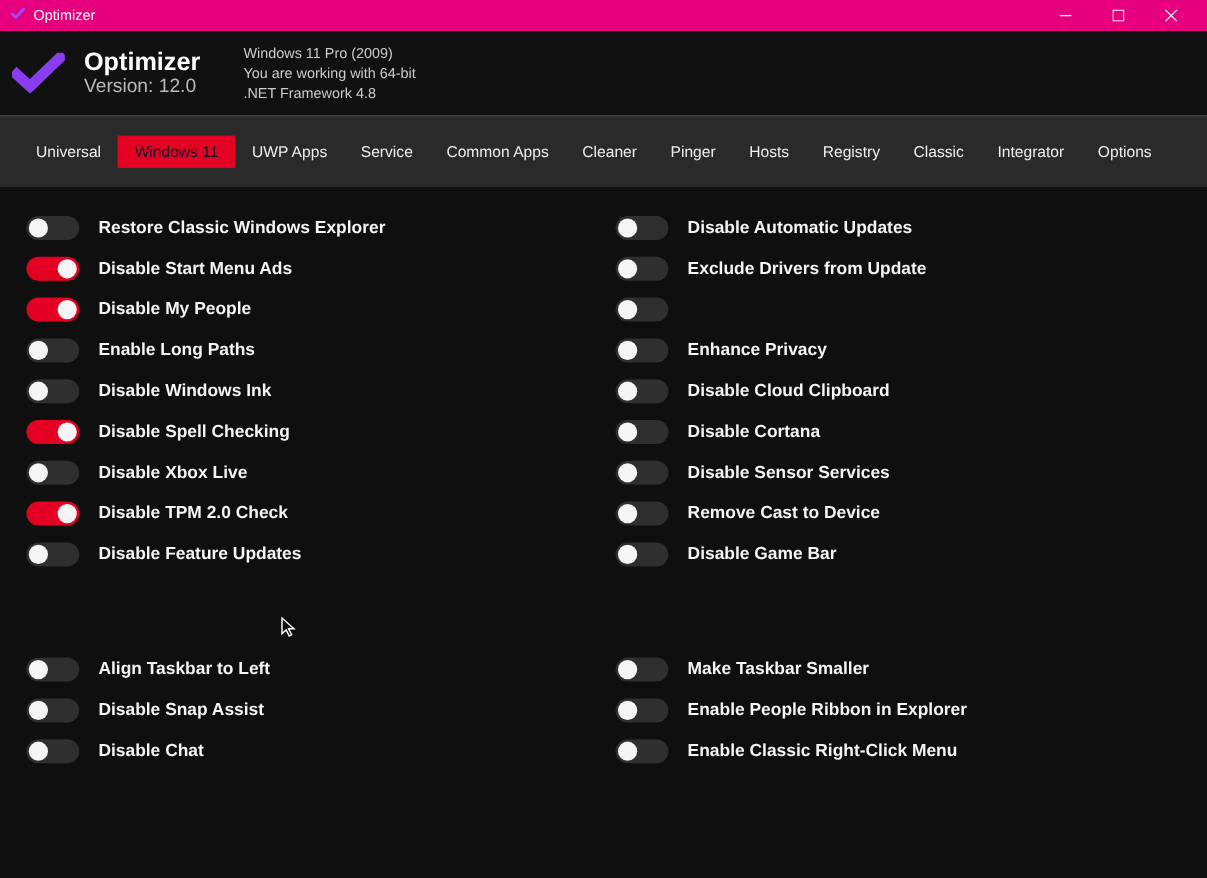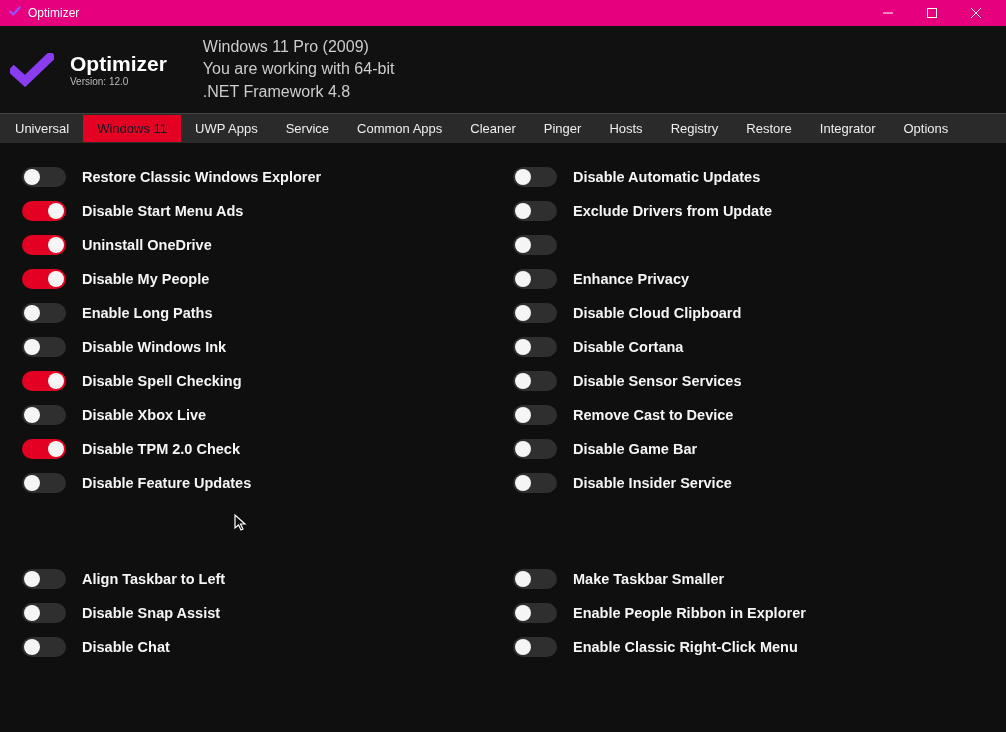--- a/index.html
+++ b/index.html
@@ -43,29 +43,29 @@
     gap: 16px;
     background: #111;
   }
   .logo-check {
     width: 44px;
     height: 34px;
     display: flex; align-items: center; justify-content: center;
   }
   .app-title-block { display: flex; flex-direction: column; }
   .app-title { font-size: 21px; font-weight: 600; }
-  .app-version { font-size: 10px; color: #bbb; }
-  .env-block { font-size: 16px; color: #ccc; margin-left: 20px; line-height: 1.4; }
+  .app-version { font-size: 16px; color: #bbb; }
+  .env-block { font-size: 12px; color: #ccc; margin-left: 20px; line-height: 1.4; }
 
   
   .tabs {
     display: flex;
     background: #2a2a2a;
     border-top: 1px solid #444;
-    padding: 1px;
+    padding: 16px;
   }
   .tab {
     padding: 6px 14px;
     font-size: 13px;
     color: #eee;
     cursor: pointer;
   }
   .tab.active {
     background: #e30022;
     color: #0f172a;
@@ -182,21 +182,21 @@
 <div class="tabs" id="tabs">
     <div class="tab">Universal</div>
     <div class="tab active">Windows 11</div>
     <div class="tab">UWP Apps</div>
     <div class="tab">Service</div>
     <div class="tab">Common Apps</div>
     <div class="tab">Cleaner</div>
     <div class="tab">Pinger</div>
     <div class="tab">Hosts</div>
     <div class="tab">Registry</div>
-    <div class="tab">Restore</div>
+    <div class="tab">Classic</div>
     <div class="tab">Integrator</div>
     <div class="tab">Options</div>
   </div>
 
 <div class="content">
   <div class="col" id="col-left">
       <div class="toggle-row">
         <div class="toggle">
           <div class="knob"></div>
         </div>
@@ -205,56 +205,50 @@
       <div class="toggle-row">
         <div class="toggle on">
           <div class="knob"></div>
         </div>
         <div class="toggle-label">Disable Start Menu Ads</div>
       </div>
       <div class="toggle-row">
         <div class="toggle on">
           <div class="knob"></div>
         </div>
-        <div class="toggle-label">Uninstall OneDrive</div>
+        <div class="toggle-label">Disable My People</div>
+      </div>
+      <div class="toggle-row">
+        <div class="toggle">
+          <div class="knob"></div>
+        </div>
+        <div class="toggle-label">Enable Long Paths</div>
+      </div>
+      <div class="toggle-row">
+        <div class="toggle">
+          <div class="knob"></div>
+        </div>
+        <div class="toggle-label">Disable Windows Ink</div>
       </div>
       <div class="toggle-row">
         <div class="toggle on">
           <div class="knob"></div>
         </div>
-        <div class="toggle-label">Disable My People</div>
-      </div>
-      <div class="toggle-row">
-        <div class="toggle">
-          <div class="knob"></div>
-        </div>
-        <div class="toggle-label">Enable Long Paths</div>
-      </div>
-      <div class="toggle-row">
-        <div class="toggle">
-          <div class="knob"></div>
-        </div>
-        <div class="toggle-label">Disable Windows Ink</div>
+        <div class="toggle-label">Disable Spell Checking</div>
+      </div>
+      <div class="toggle-row">
+        <div class="toggle">
+          <div class="knob"></div>
+        </div>
+        <div class="toggle-label">Disable Xbox Live</div>
       </div>
       <div class="toggle-row">
         <div class="toggle on">
           <div class="knob"></div>
         </div>
-        <div class="toggle-label">Disable Spell Checking</div>
-      </div>
-      <div class="toggle-row">
-        <div class="toggle">
-          <div class="knob"></div>
-        </div>
-        <div class="toggle-label">Disable Xbox Live</div>
-      </div>
-      <div class="toggle-row">
-        <div class="toggle on">
-          <div class="knob"></div>
-        </div>
         <div class="toggle-label">Disable TPM 2.0 Check</div>
       </div>
       <div class="toggle-row">
         <div class="toggle">
           <div class="knob"></div>
         </div>
         <div class="toggle-label">Disable Feature Updates</div>
       </div>
       <div class="spacer"></div>
       <div class="toggle-row">
@@ -322,26 +316,20 @@
         <div class="toggle">
           <div class="knob"></div>
         </div>
         <div class="toggle-label">Remove Cast to Device</div>
       </div>
       <div class="toggle-row">
         <div class="toggle">
           <div class="knob"></div>
         </div>
         <div class="toggle-label">Disable Game Bar</div>
-      </div>
-      <div class="toggle-row">
-        <div class="toggle">
-          <div class="knob"></div>
-        </div>
-        <div class="toggle-label">Disable Insider Service</div>
       </div>
       <div class="spacer"></div>
       <div class="toggle-row">
         <div class="toggle">
           <div class="knob"></div>
         </div>
         <div class="toggle-label">Make Taskbar Smaller</div>
       </div>
       <div class="toggle-row">
         <div class="toggle">

